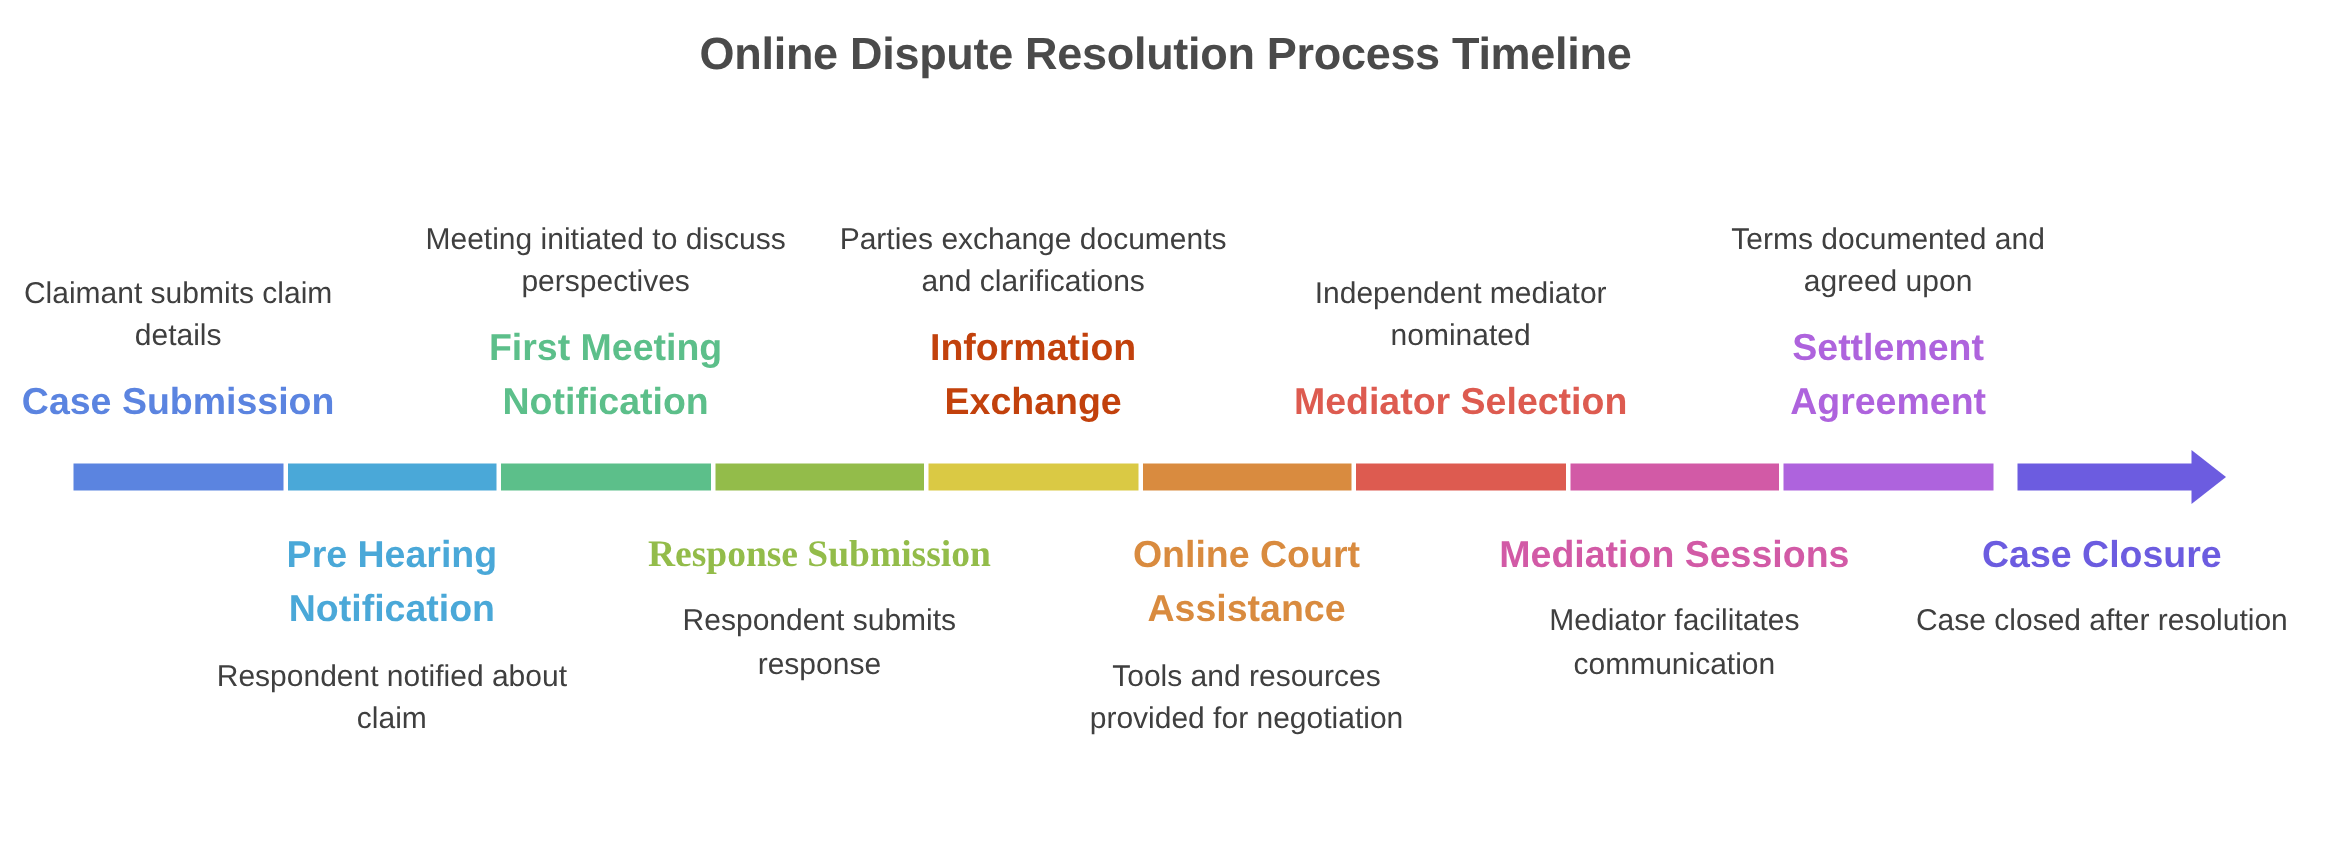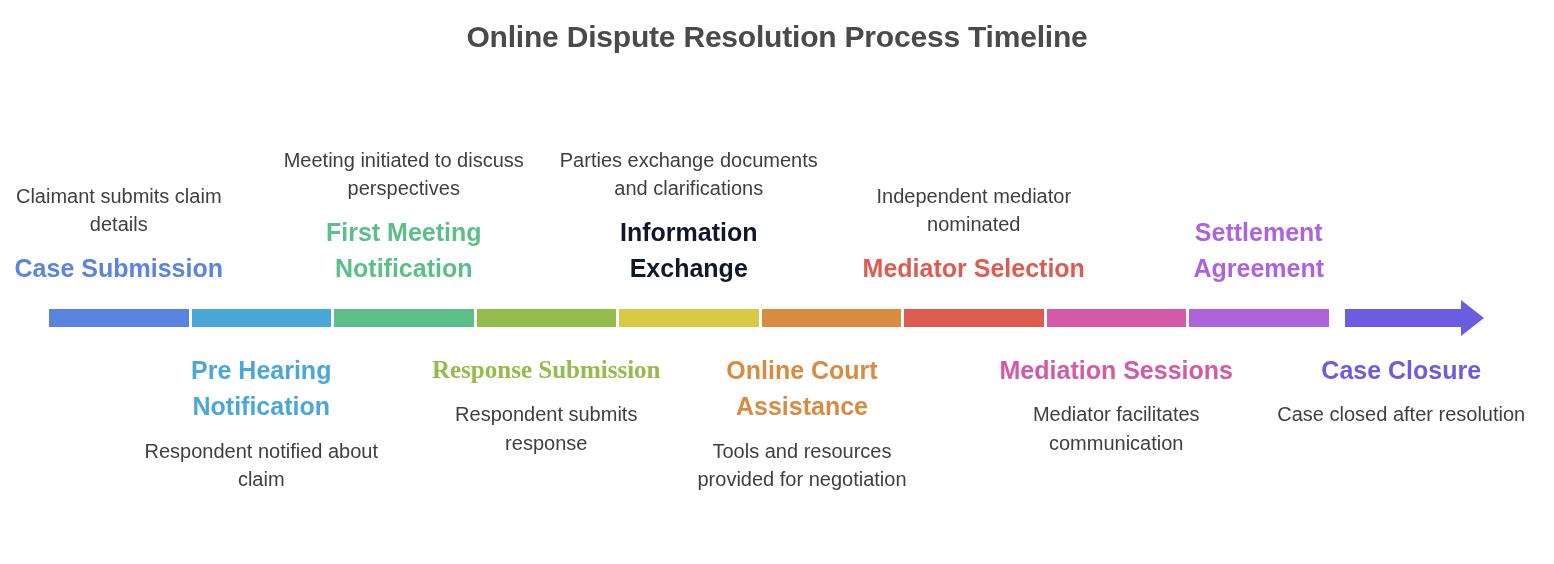--- a/index.html
+++ b/index.html
@@ -125,35 +125,36 @@
       <div class="col up" style="left: 273.75px;">
         <div class="desc">Meeting initiated to discuss perspectives</div>
         <div class="heading" style="color: rgb(92, 191, 138);">First Meeting Notification</div>
       </div>
       <div class="col down" style="left: 416.25px;">
         <div class="heading" style="color: rgb(147, 188, 74); font-family: Liberation Serif, serif;">Response Submission</div>
         <div class="desc">Respondent submits response</div>
       </div>
       <div class="col up" style="left: 558.75px;">
         <div class="desc">Parties exchange documents and clarifications</div>
-        <div class="heading" style="color: #0f172a;">Information Exchange</div>
+        <div class="heading" style="color: #c2410c;">Information Exchange</div>
       </div>
-      <div class="col down" style="left: 672px;">
+      <div class="col down" style="left: 701px;">
         <div class="heading" style="color: rgb(217, 139, 63);">Online Court Assistance</div>
         <div class="desc">Tools and resources provided for negotiation</div>
       </div>
       <div class="col up" style="left: 843.75px;">
         <div class="desc">Independent mediator nominated</div>
         <div class="heading" style="color: rgb(221, 91, 80);">Mediator Selection</div>
       </div>
       <div class="col down" style="left: 986.25px;">
         <div class="heading" style="color: rgb(210, 90, 166);">Mediation Sessions</div>
         <div class="desc">Mediator facilitates communication</div>
       </div>
       <div class="col up" style="left: 1128.75px;">
+        <div class="desc">Terms documented and agreed upon</div>
         <div class="heading" style="color: rgb(174, 99, 221);">Settlement Agreement</div>
       </div>
       <div class="col down" style="left: 1271.25px;">
         <div class="heading" style="color: rgb(108, 92, 224);">Case Closure</div>
         <div class="desc">Case closed after resolution</div>
       </div>
     </div>
 
 </div>
 

